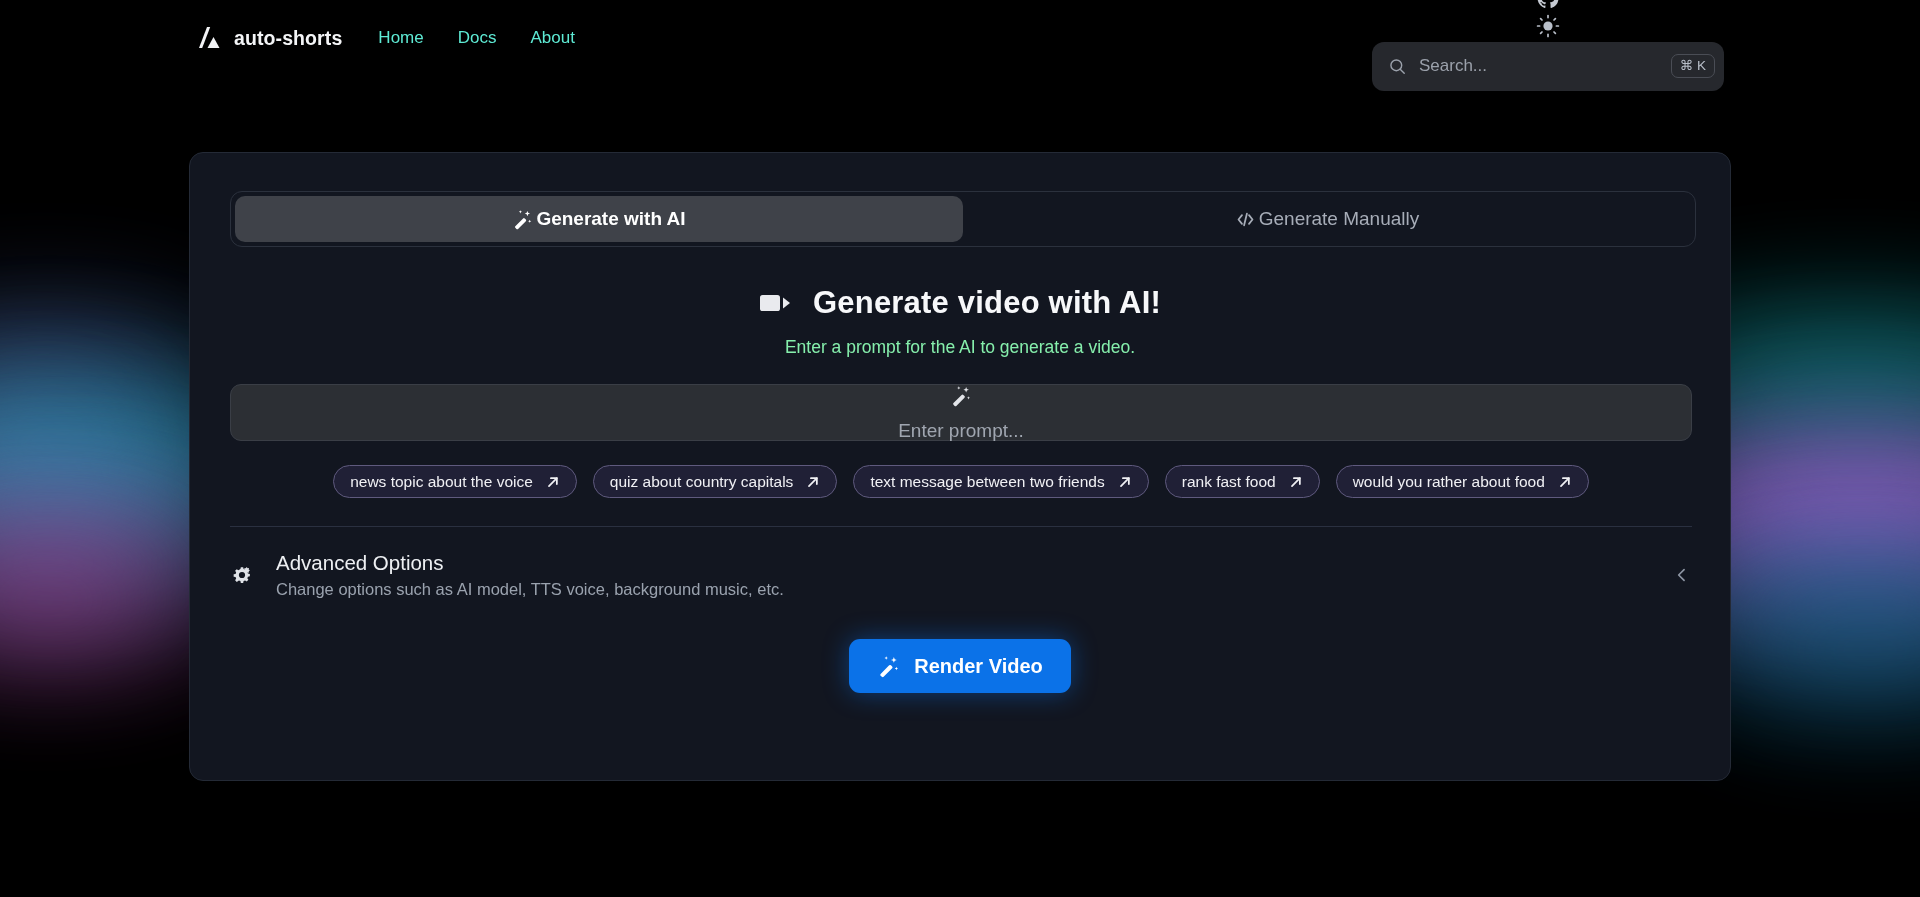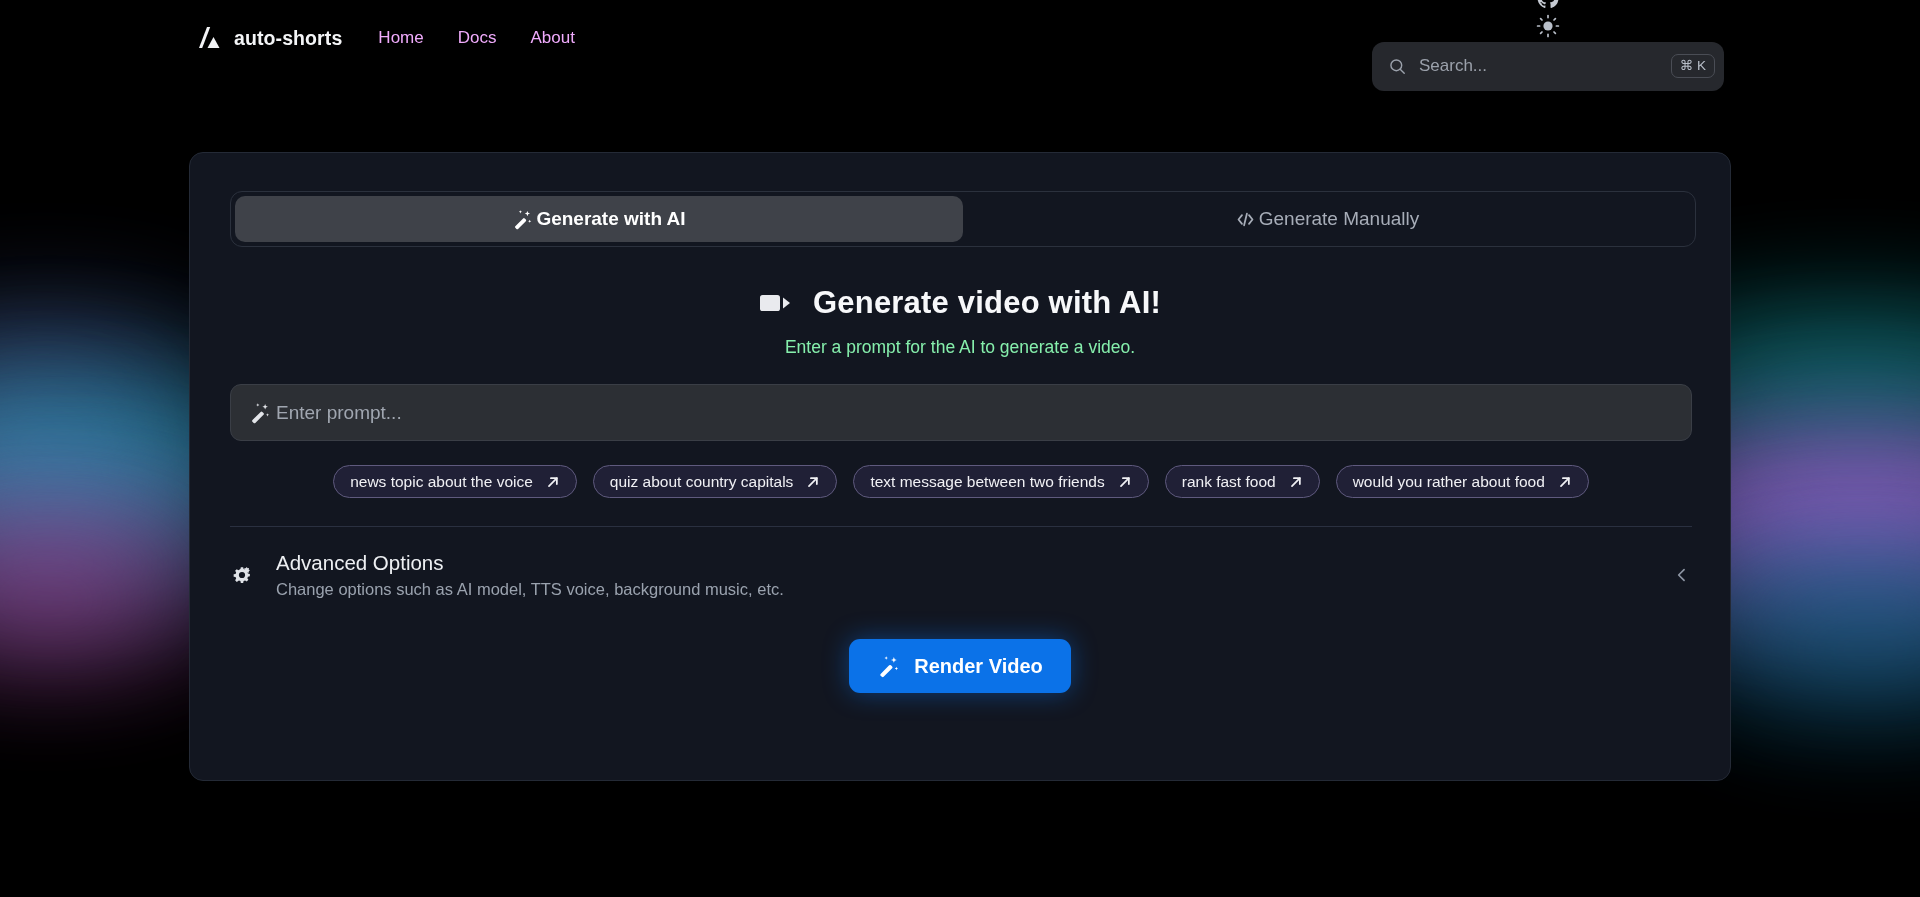--- a/index.html
+++ b/index.html
@@ -35,21 +35,21 @@
     position: relative; z-index: 5;
     height: 76px; width: 100%;
     display: flex; align-items: center;
     padding: 0 196px 0 196px;
   }
   #brand { display: flex; align-items: center; gap: 12px; }
   .logo-mark { width: 26px; height: 26px; display: block; }
   #brand-name { font-size: 19.5px; font-weight: bold; color: #f4f5f7; letter-spacing: .1px; }
 
   #nav { display: flex; align-items: center; gap: 34px; margin-left: 36px; }
-  .nav-link { font-size: 17px; color: #f0abfc; text-decoration: none; cursor: pointer; }
+  .nav-link { font-size: 17px; color: #5eead4; text-decoration: none; cursor: pointer; }
 
   #header-right { margin-left: auto; display: flex; align-items: center; gap: 4px; flex-direction: column; }
   .hdr-icon { width: 24px; height: 24px; cursor: pointer; display: block; }
 
   #searchbox {
     width: 352px; height: 49px;
     background: #26282d; border-radius: 12px;
     display: flex; align-items: center; gap: 12px;
     padding: 0 9px 0 16px; cursor: text;
   }
@@ -89,21 +89,21 @@
     margin-top: 38px;
     display: flex; align-items: center; justify-content: center; gap: 20px;
   }
   #heading-text { font-size: 31px; font-weight: bold; color: #f7f8fa; letter-spacing: .2px; }
   #subheading { margin-top: 16px; text-align: center; font-size: 17.5px; color: #86efac; }
 
   
   #prompt-field {
     margin: 26px auto 0; width: 1462px; height: 57px;
     background: #2c2f34; border: 1px solid #3a3e46; border-radius: 11px;
-    display: flex; align-items: center; gap: 5px; padding: 0 18px; cursor: text;
+    display: flex; align-items: center; gap: 13px; padding: 0 18px; cursor: text; flex-direction: column;
   }
   #prompt-placeholder { font-size: 19px; color: #a0a6b0; }
 
   
   #chips {
     margin: 24px auto 0; width: 1462px;
     display: flex; align-items: center; justify-content: center; gap: 16px;
   }
   .chip {
     height: 33px; border: 1px solid #5f5a7e; border-radius: 17px;

